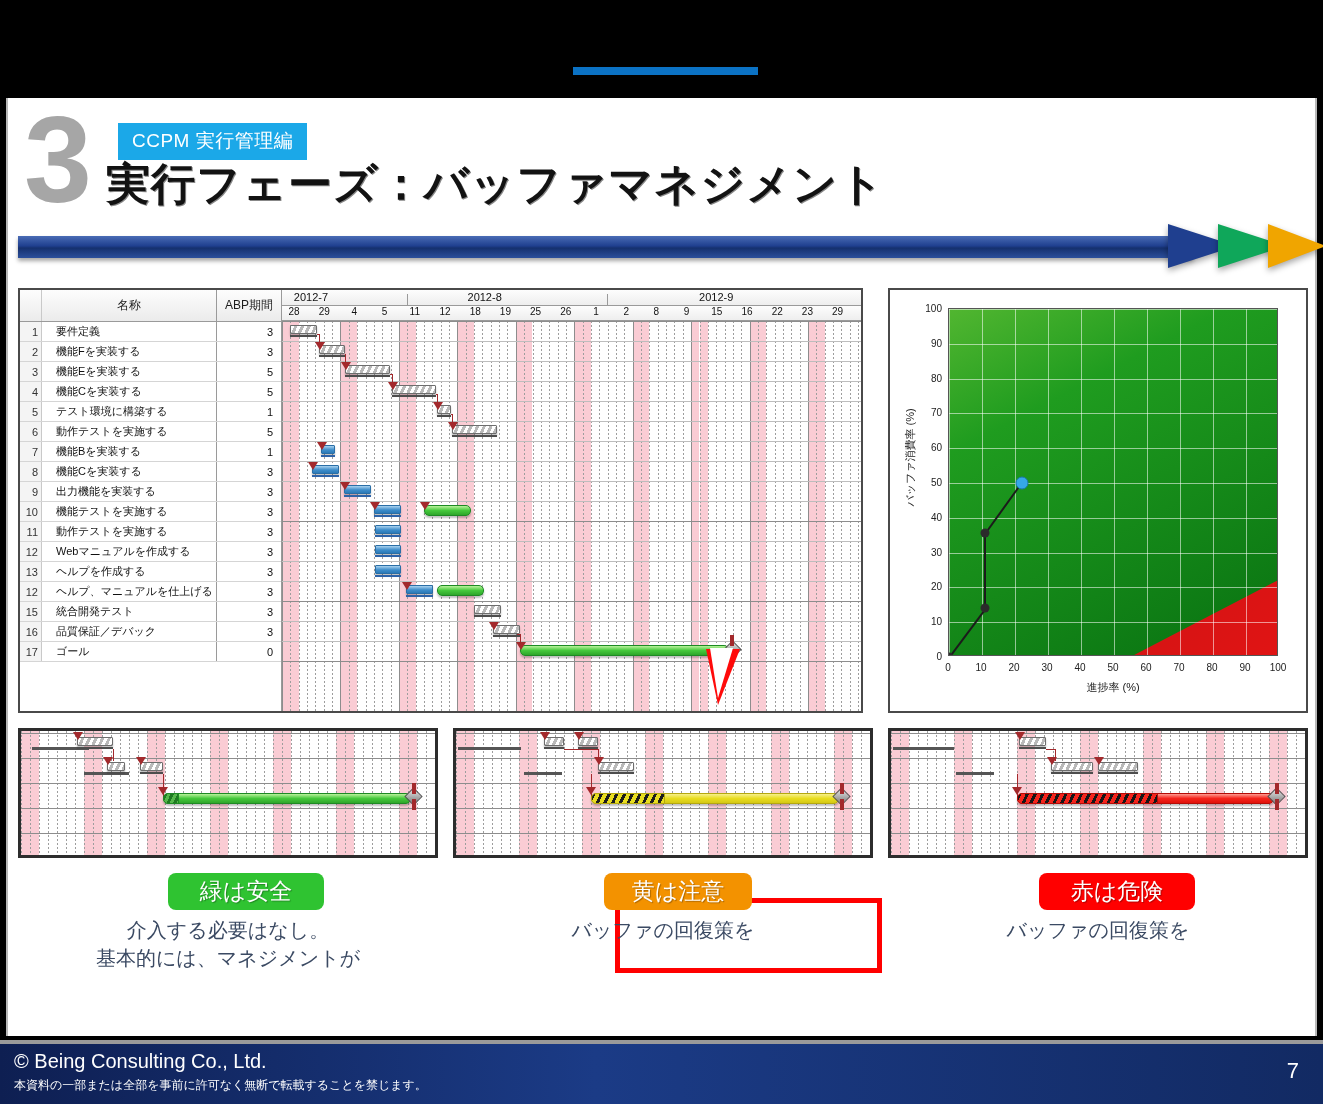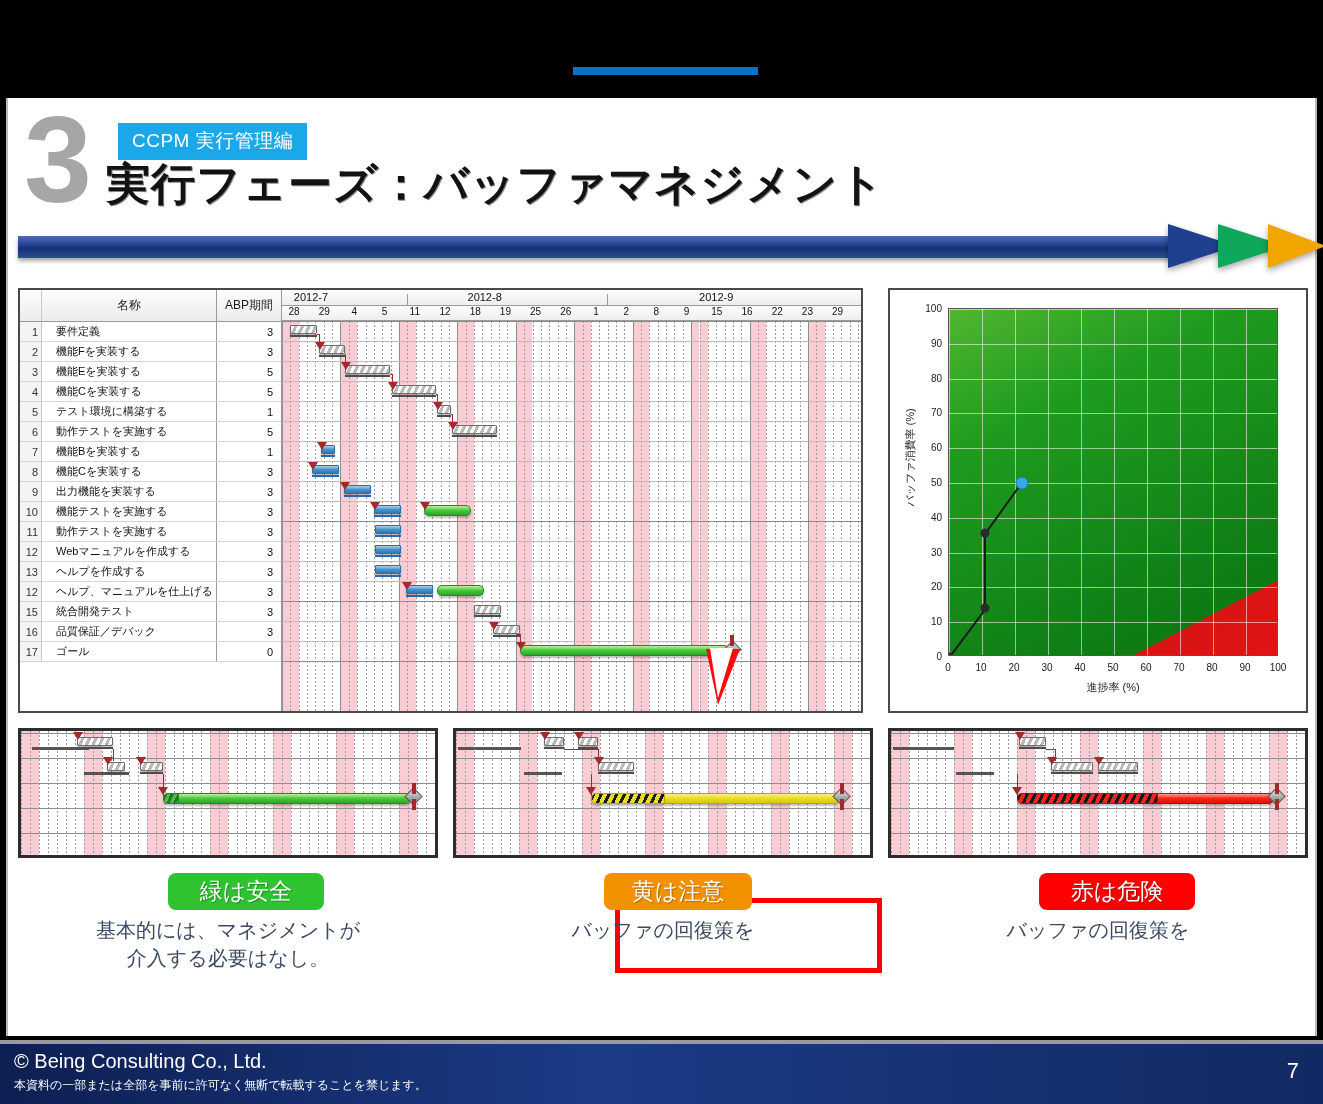--- a/index.html
+++ b/index.html
@@ -857,22 +857,22 @@
         <div class="pin" style="left: 383.5px; top: 52px;"></div>
         <div class="pin" style="left: 383.5px; top: 68px;"></div>
       </div>
   </div>
 
   <div class="statusbtn" id="btn1">緑は安全</div>
   <div class="statusbtn" id="btn2">黄は注意</div>
   <div class="statusbtn" id="btn3">赤は危険</div>
 
   <div class="caption" id="cap1">
+    <div>介入する必要はなし。</div>
     <div>基本的には、マネジメントが</div>
-    <div>介入する必要はなし。</div>
   </div>
   <div class="caption" id="cap2">
     <div>バッファの回復策を</div>
   </div>
   <div class="caption" id="cap3">
     <div>バッファの回復策を</div>
   </div>
 </div>
 
 <div id="footer">

